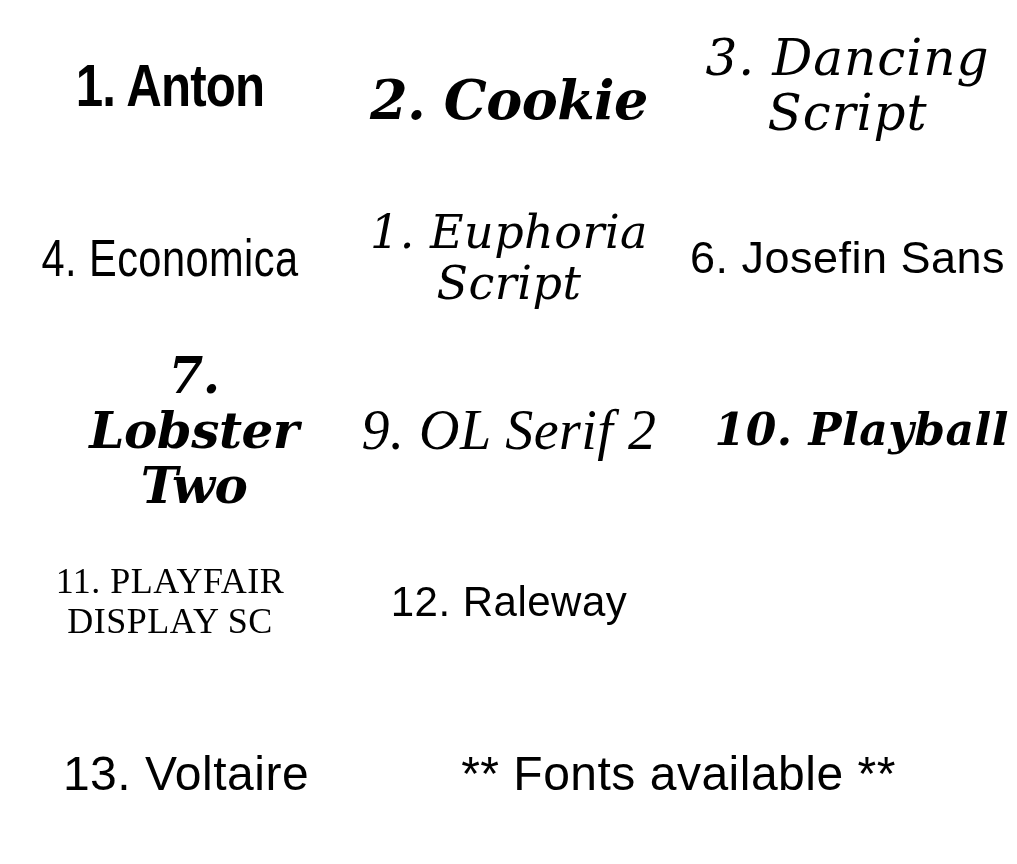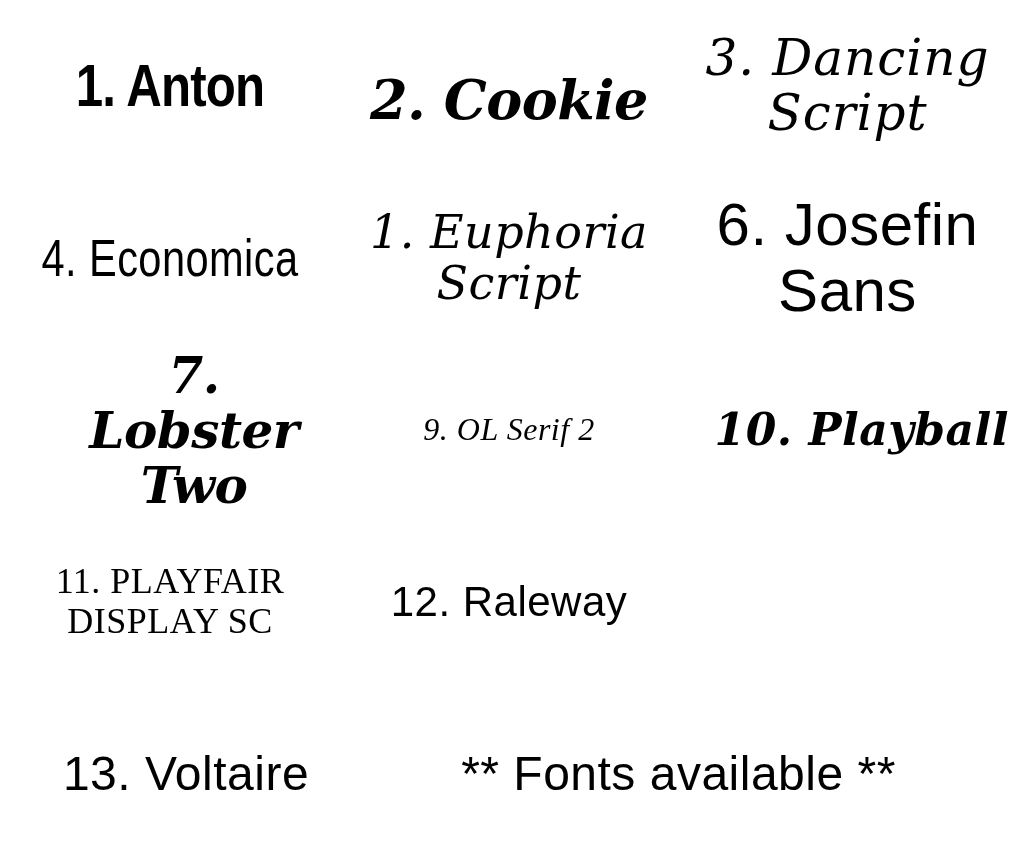--- a/index.html
+++ b/index.html
@@ -78,21 +78,21 @@
     font-family: "DejaVu Serif", serif;
     font-style: italic;
     font-weight: 400;
     font-size: 46px;
     letter-spacing: 0.5px;
   }
 
   .s-josefin {
     font-family: "Liberation Sans", sans-serif;
     font-weight: 300;
-    font-size: 60px;
+    font-size: 45px;
     letter-spacing: 0.5px;
   }
 
   .s-lobster {
     font-family: "DejaVu Serif", serif;
     font-style: italic;
     font-weight: 700;
     font-size: 50px;
     letter-spacing: -0.5px;
     margin-left: 48px;
@@ -102,21 +102,21 @@
     font-family: "Liberation Serif", serif;
     font-weight: 400;
     font-size: 54px;
     letter-spacing: 0.5px;
   }
 
   .s-olserif {
     font-family: "Liberation Serif", serif;
     font-style: italic;
     font-weight: 400;
-    font-size: 32px;
+    font-size: 56px;
     letter-spacing: 0.5px;
   }
 
   .s-playball {
     font-family: "DejaVu Serif", serif;
     font-style: italic;
     font-weight: 700;
     font-size: 44px;
     letter-spacing: 0.5px;
     justify-content: flex-end;

